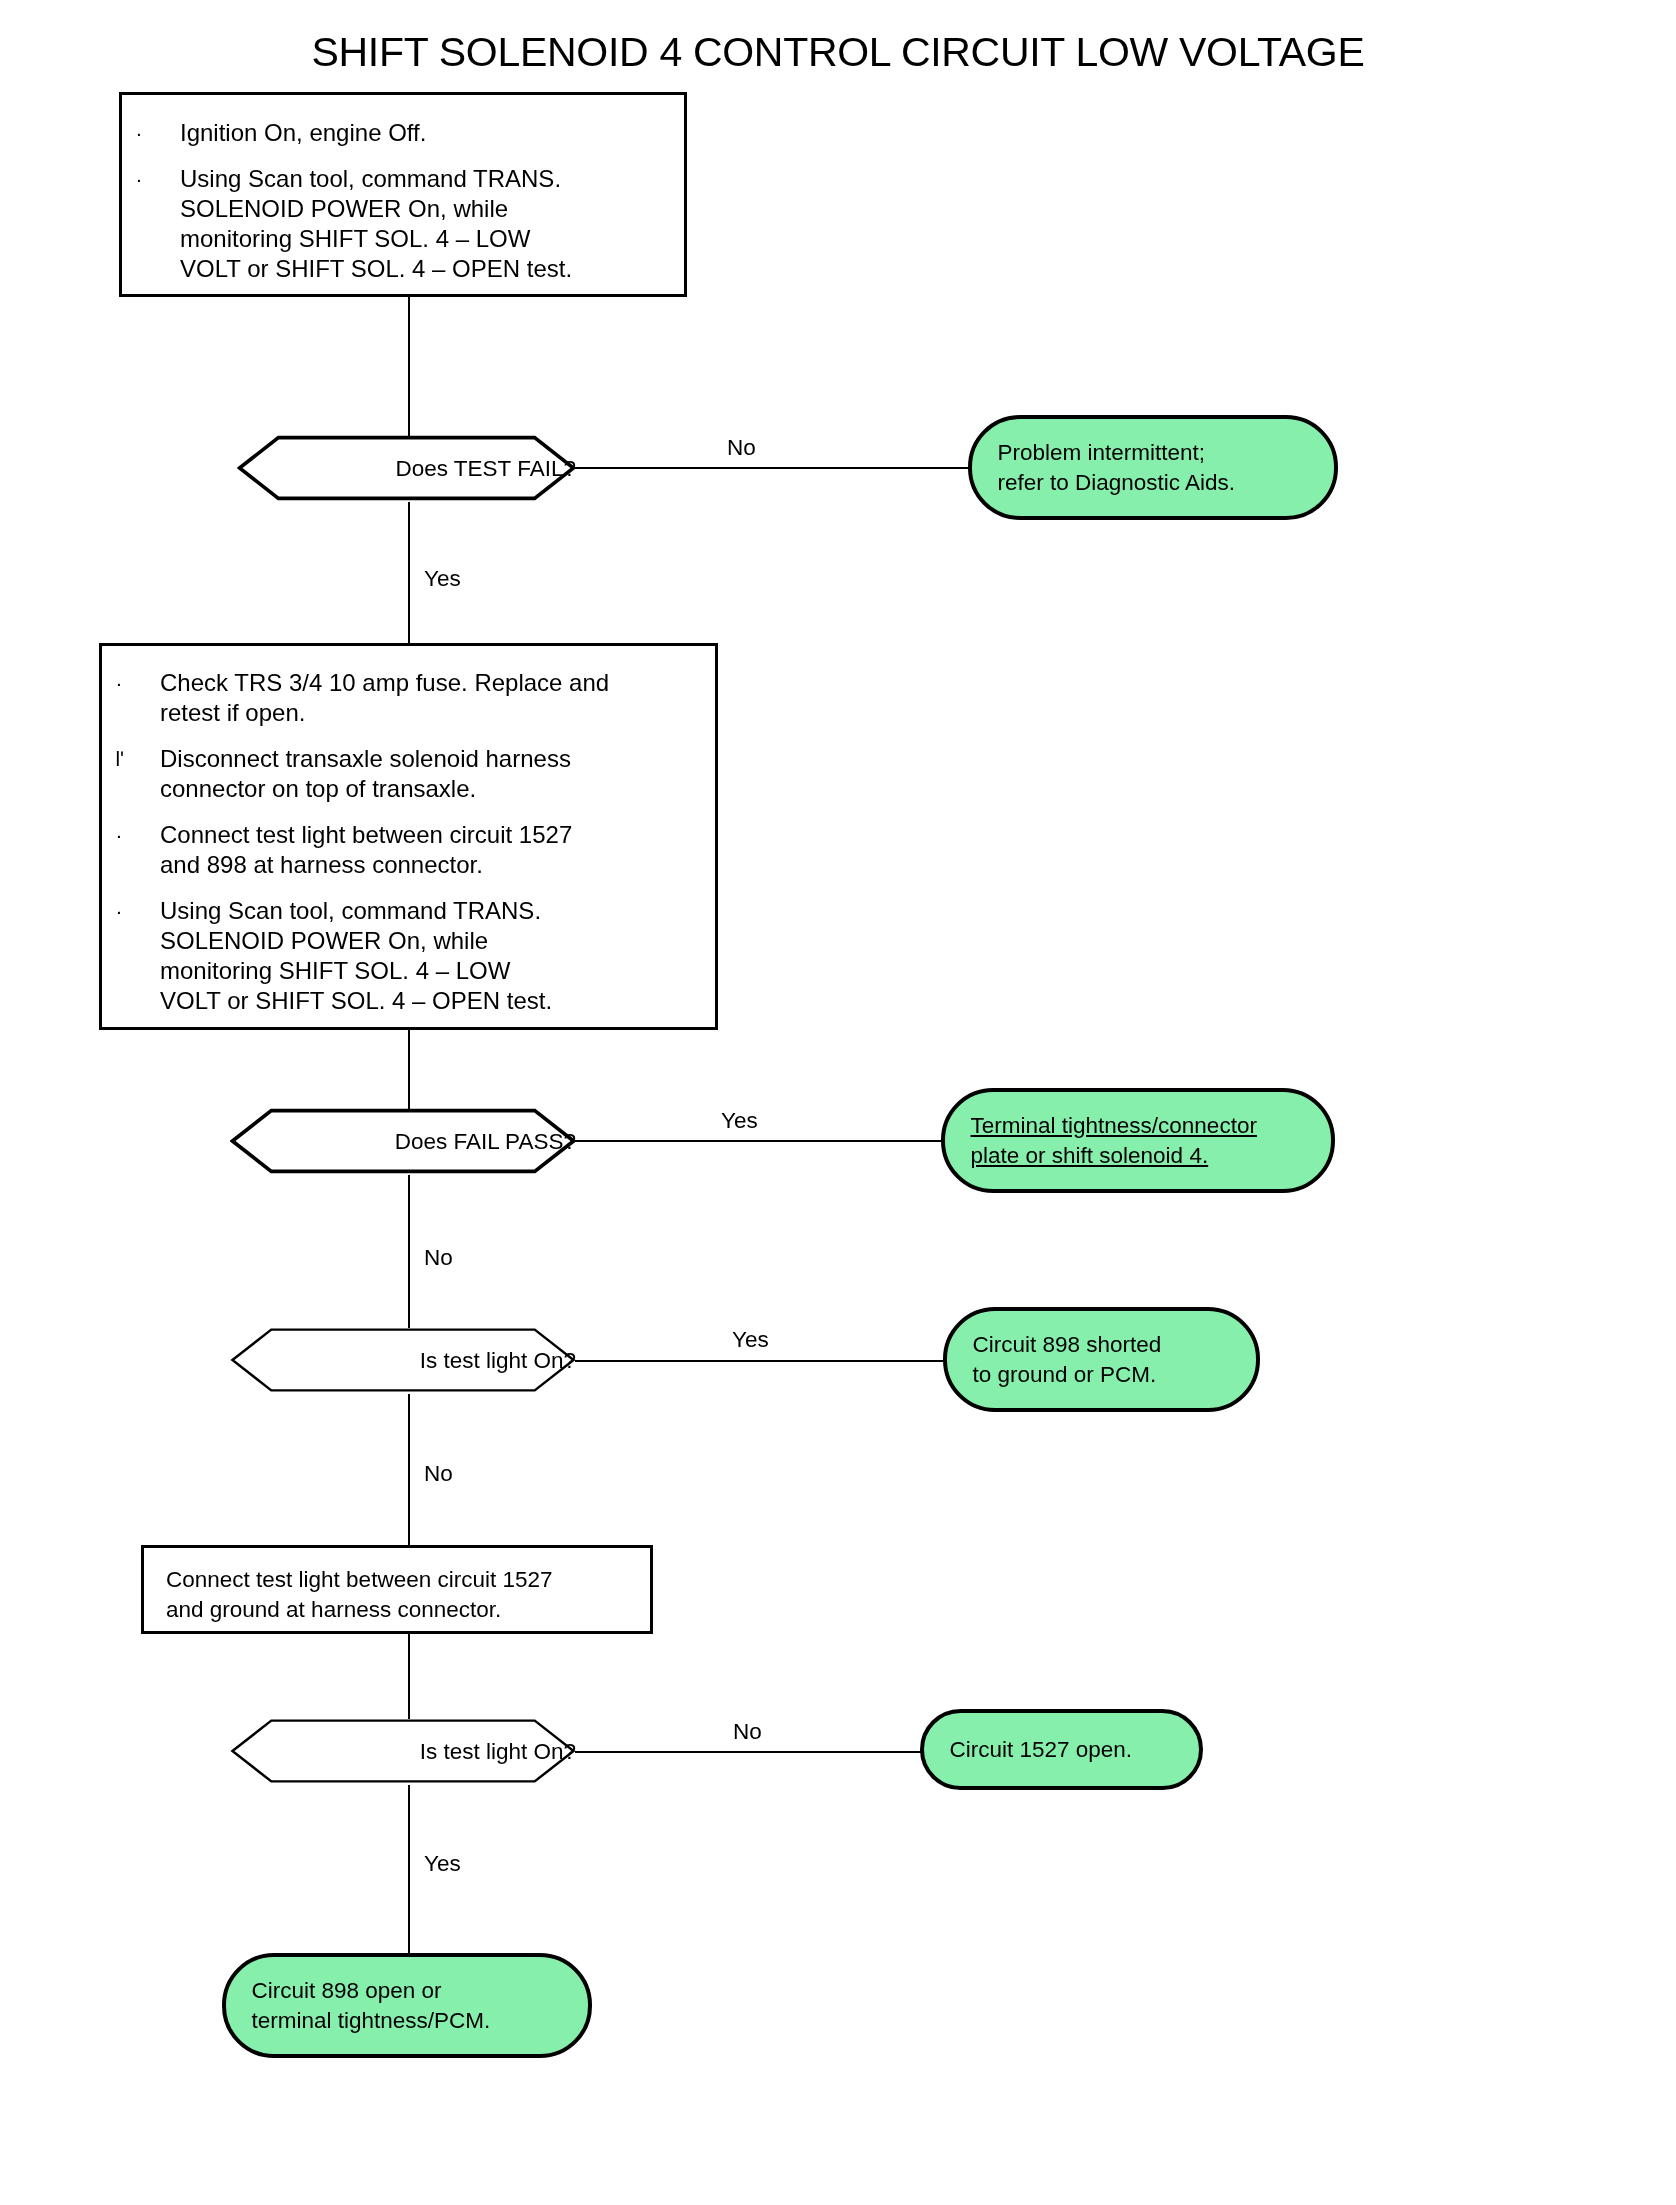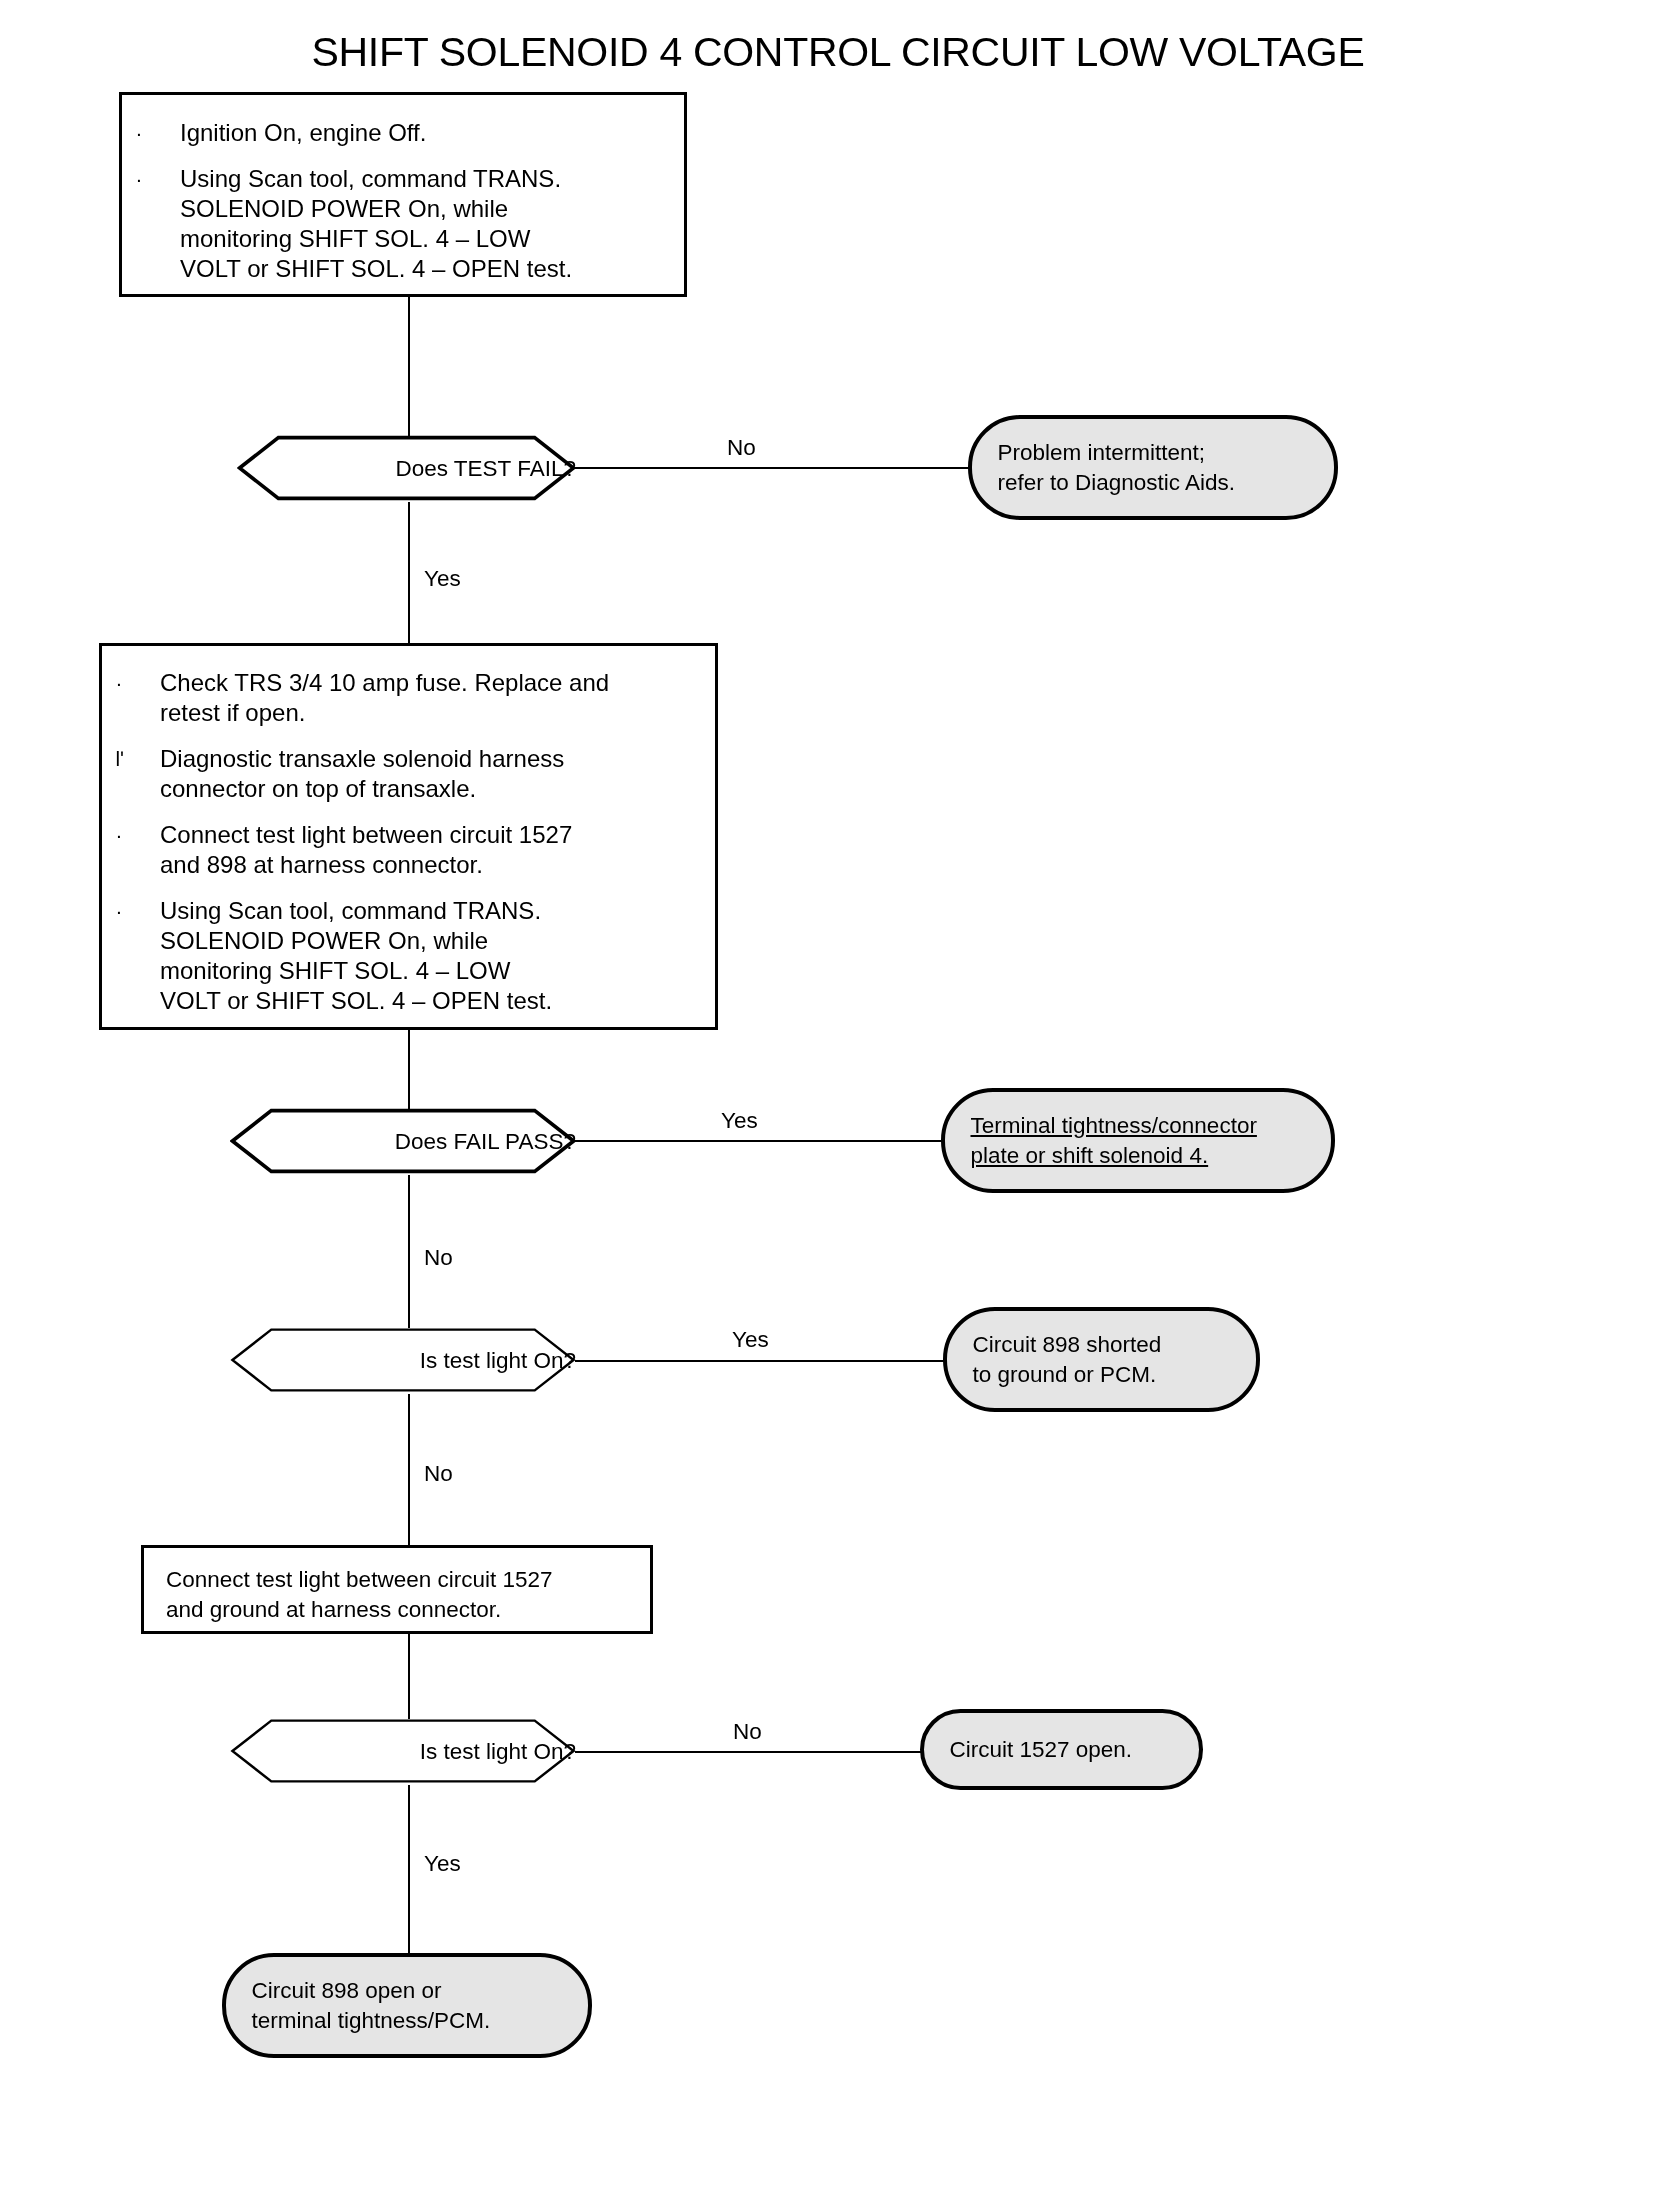--- a/index.html
+++ b/index.html
@@ -109,21 +109,21 @@
     font-size: 22.5px;
     line-height: 27px;
     text-align: center;
     z-index: 2;
   }
 
   
   .terminal {
     position: absolute;
     box-sizing: border-box;
-    background: #e5e5e5;
+    background: #86efac;
     border: 4.9px solid #000000;
     display: flex;
     align-items: center;
   }
   .terminal .t-label {
     font-size: 22.5px;
     line-height: 30px;
     white-space: pre-line;
     padding-left: 25.5px;
   }
@@ -204,21 +204,21 @@
 
   <div class="proc-box" style="left:99px; top:643px; width:619px; height:387px; padding:22px 16px 0 0;">
     <ul class="bullets">
       <li class="bullet-row">
         <span class="bullet-mark">·</span>
         <span class="bullet-text">Check TRS 3/4 10 amp fuse. Replace and
 retest if open.</span>
       </li>
       <li class="bullet-row">
         <span class="bullet-mark">lʹ</span>
-        <span class="bullet-text">Diagnostic transaxle solenoid harness
+        <span class="bullet-text">Disconnect transaxle solenoid harness
 connector on top of transaxle.</span>
       </li>
       <li class="bullet-row">
         <span class="bullet-mark">·</span>
         <span class="bullet-text">Connect test light between circuit 1527
 and 898 at harness connector.</span>
       </li>
       <li class="bullet-row">
         <span class="bullet-mark">·</span>
         <span class="bullet-text">Using Scan tool, command TRANS.

